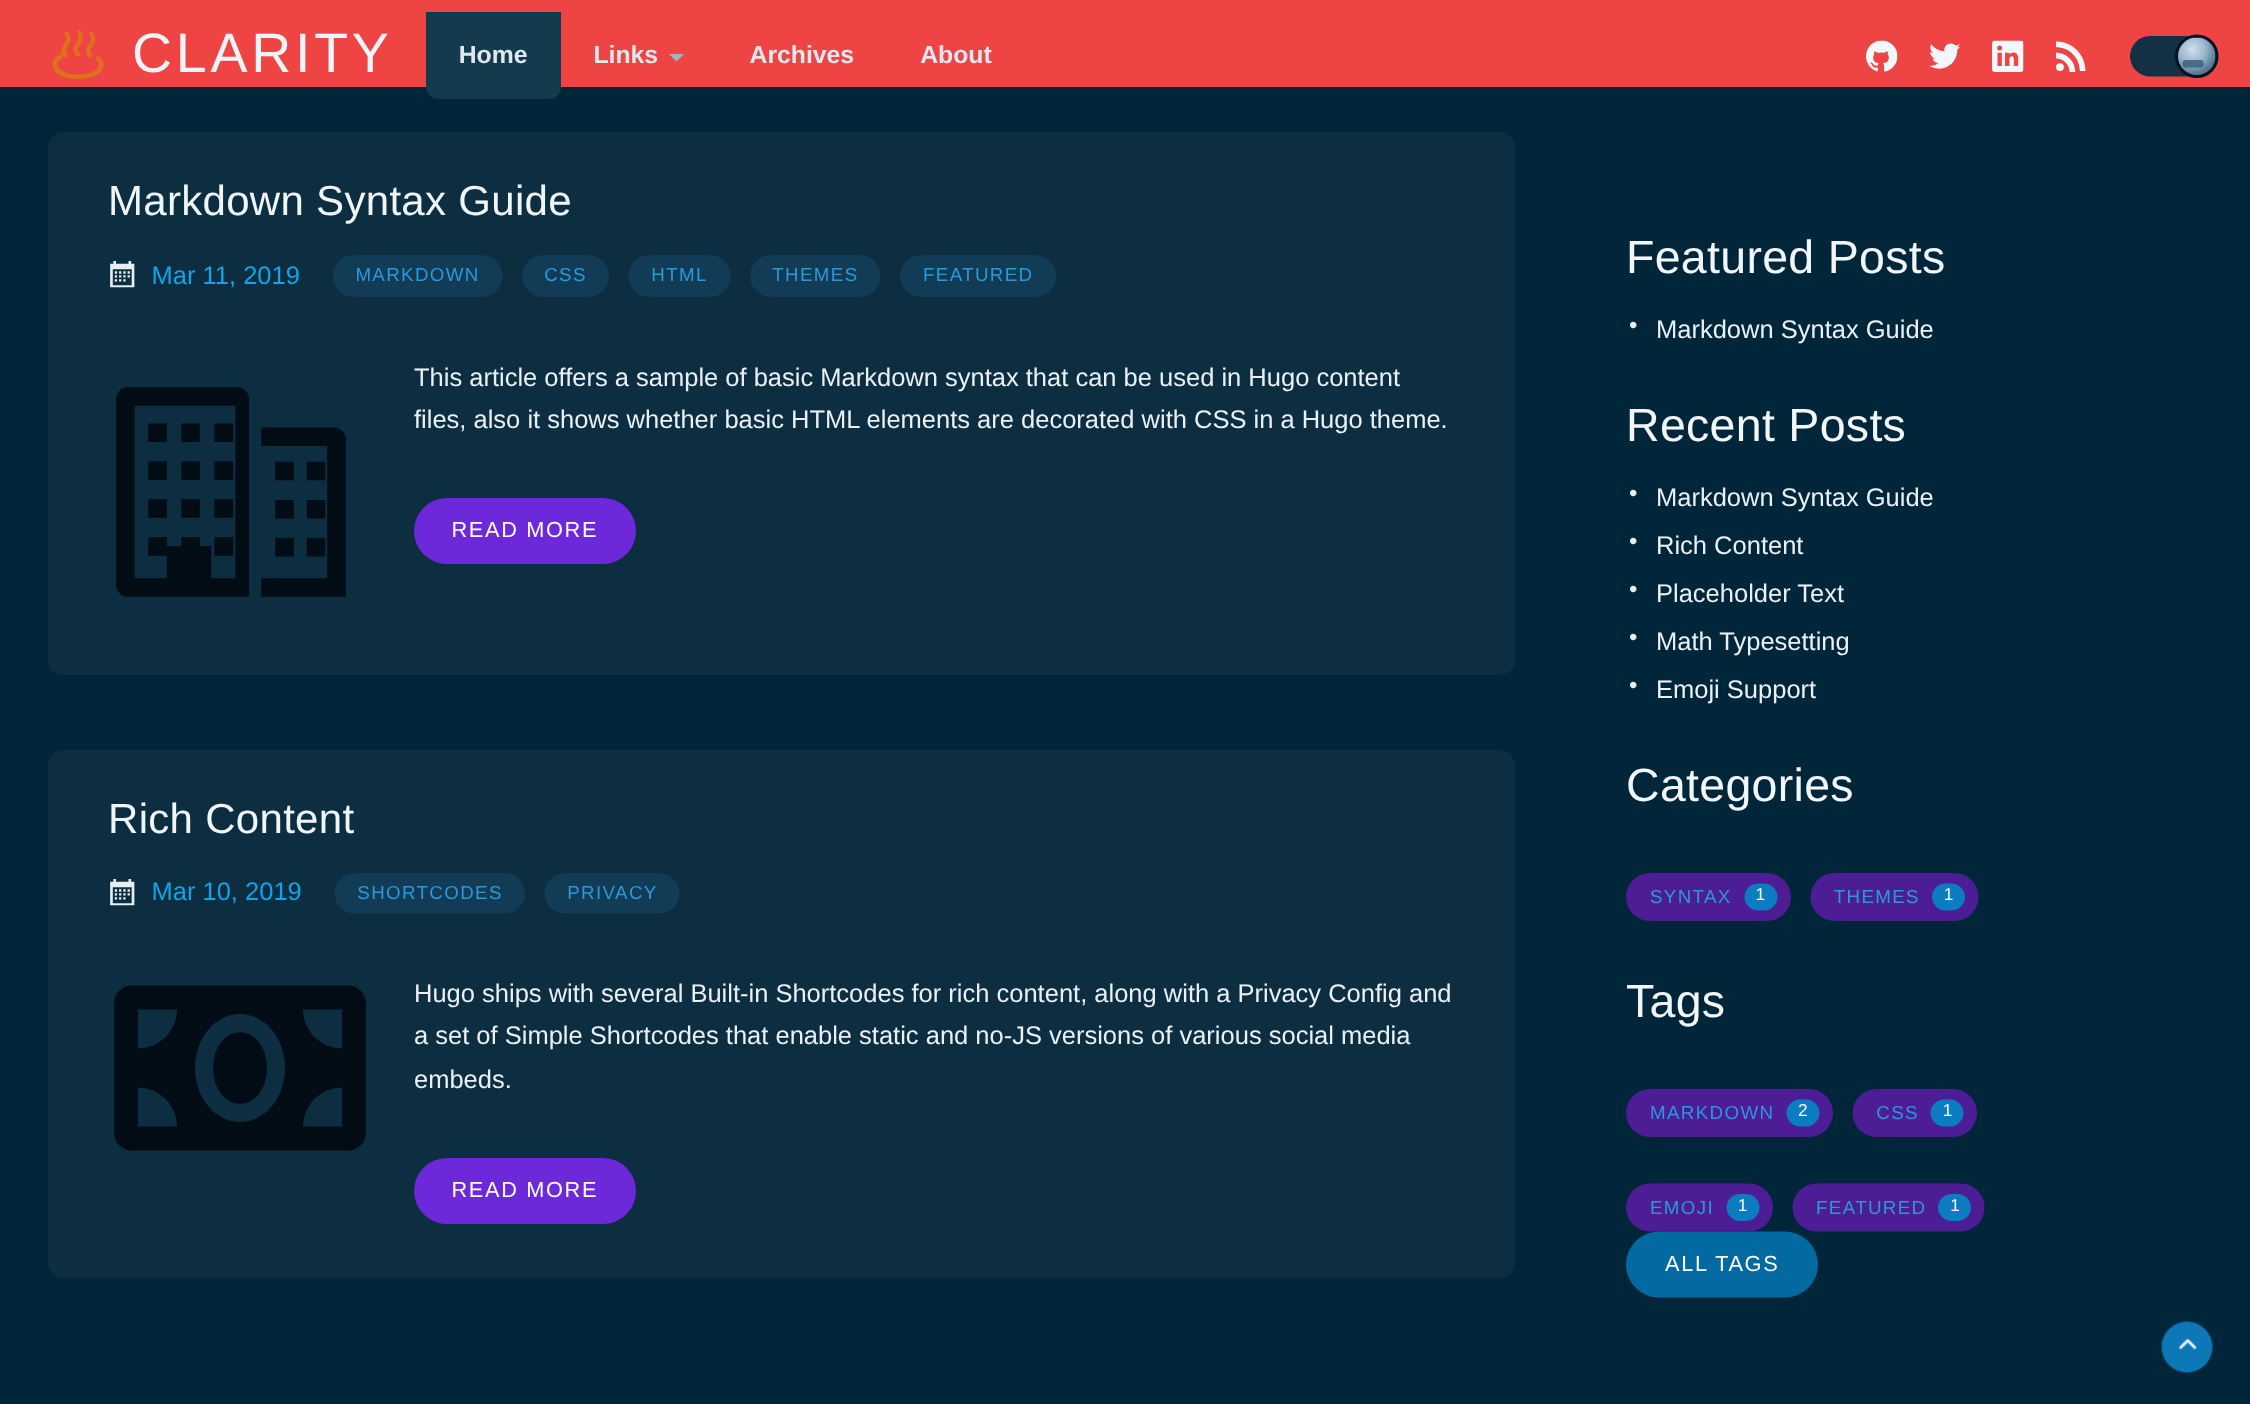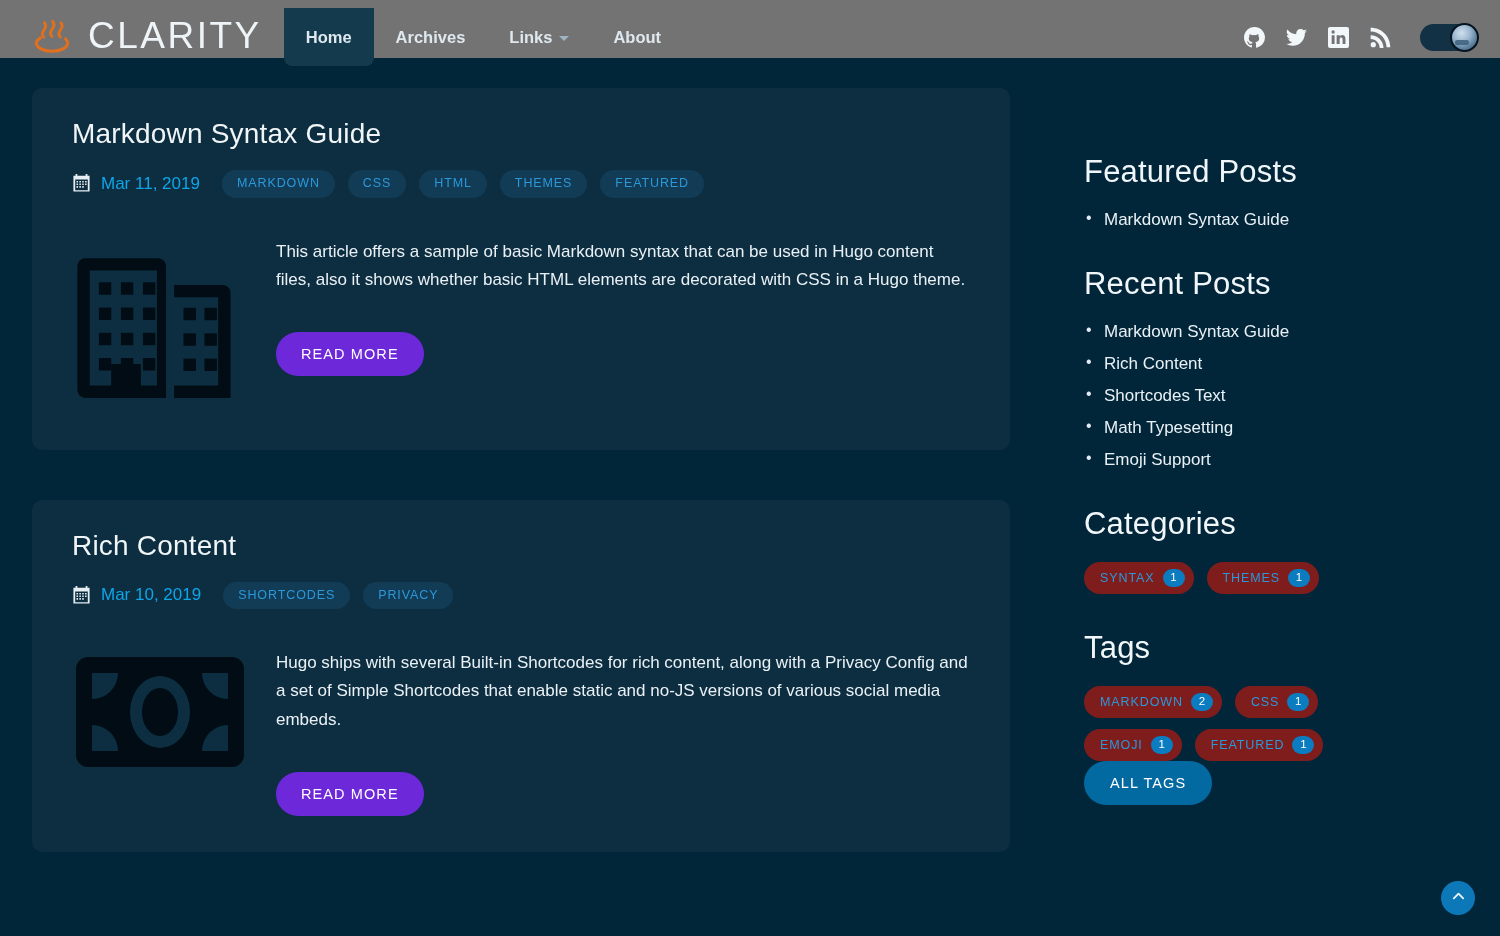--- a/index.html
+++ b/index.html
@@ -16,21 +16,21 @@
     color: #e8eef2;
     -webkit-font-smoothing: antialiased;
   }
 
   
   .navbar {
     height: 58px;
     display: flex;
     align-items: center;
     padding: 16px 22px 0 30px;
-    background: #737373;
+    background: #ef4444;
     position: relative;
     z-index: 20;
   }
   .brand {
     display: flex;
     align-items: center;
     gap: 14px;
     text-decoration: none;
     margin-right: 22px;
   }
@@ -236,29 +236,30 @@
   .pill-group {
     display: flex;
     flex-wrap: wrap;
     gap: 11px 13px;
     max-width: 330px;
   }
   .pill-count {
     display: inline-flex;
     align-items: center;
     gap: 8px;
-    background: #7f1d1d;
+    background: #4c1d95;
     color: #2b98da;
     font-size: 12.5px;
     letter-spacing: .9px;
     padding: 7px 9px 7px 16px;
     border-radius: 20px;
     text-decoration: none;
     cursor: pointer;
     line-height: 1;
+    margin-top: 20px;
   }
   .badge {
     background: #0a7cbf;
     color: #ffffff;
     border-radius: 11px;
     min-width: 22px;
     height: 18px;
     display: inline-flex;
     align-items: center;
     justify-content: center;
@@ -312,25 +313,25 @@
       </svg>
     </span>
     <span class="brand-name">CLARITY</span>
   </a>
 
   <div class="nav-links">
     <a class="nav-item active" href="#">
       <span>Home</span>
     </a>
     <a class="nav-item" href="#">
-      <span>Archives</span>
-    </a>
-    <a class="nav-item" href="#">
       <span>Links</span>
       <i class="caret"></i>
+    </a>
+    <a class="nav-item" href="#">
+      <span>Archives</span>
     </a>
     <a class="nav-item" href="#">
       <span>About</span>
     </a>
   </div>
 
   <div class="nav-right">
     <a class="social-icon" href="#">
       <svg viewBox="0 0 16 16">
           <path d="M8 0C3.58 0 0 3.58 0 8c0 3.54 2.29 6.53 5.47 7.59.4.07.55-.17.55-.38 0-.19-.01-.82-.01-1.49-2.01.37-2.53-.49-2.69-.94-.09-.23-.48-.94-.82-1.13-.28-.15-.68-.52-.01-.53.63-.01 1.08.58 1.23.82.72 1.21 1.87.87 2.33.66.07-.52.28-.87.51-1.07-1.78-.2-2.92-.88-2.92-2.91 0-.58.21-1.11.55-1.52-.05-.14-.24-.73.05-1.51 0 0 .6-.19 1.97.72a5.3 5.3 0 0 1 1.39-.19c.47 0 .95.06 1.39.19 1.37-.92 1.97-.72 1.97-.72.29.78.1 1.37.05 1.51.34.41.55.93.55 1.52 0 2.04-1.15 2.71-2.93 2.91.3.26.56.76.56 1.54 0 1.1-.01 2-.01 2.27 0 .21.15.46.55.38A7.99 7.99 0 0 0 16 8c0-4.42-3.58-8-8-8z"></path>
@@ -456,21 +457,21 @@
           <a href="#">Markdown Syntax Guide</a>
         </li>
       </ul>
     </div>
 
     <div class="side-block">
       <h3 class="side-head">Recent Posts</h3>
       <ul class="side-list">
         <li><a href="#">Markdown Syntax Guide</a></li>
         <li><a href="#">Rich Content</a></li>
-        <li><a href="#">Shortcodes Text</a></li>
+        <li><a href="#">Placeholder Text</a></li>
         <li><a href="#">Math Typesetting</a></li>
         <li><a href="#">Emoji Support</a></li>
       </ul>
     </div>
 
     <div class="side-block">
       <h3 class="side-head">Categories</h3>
       <div class="pill-group">
         <a class="pill-count" href="#">
           <span>SYNTAX</span>

